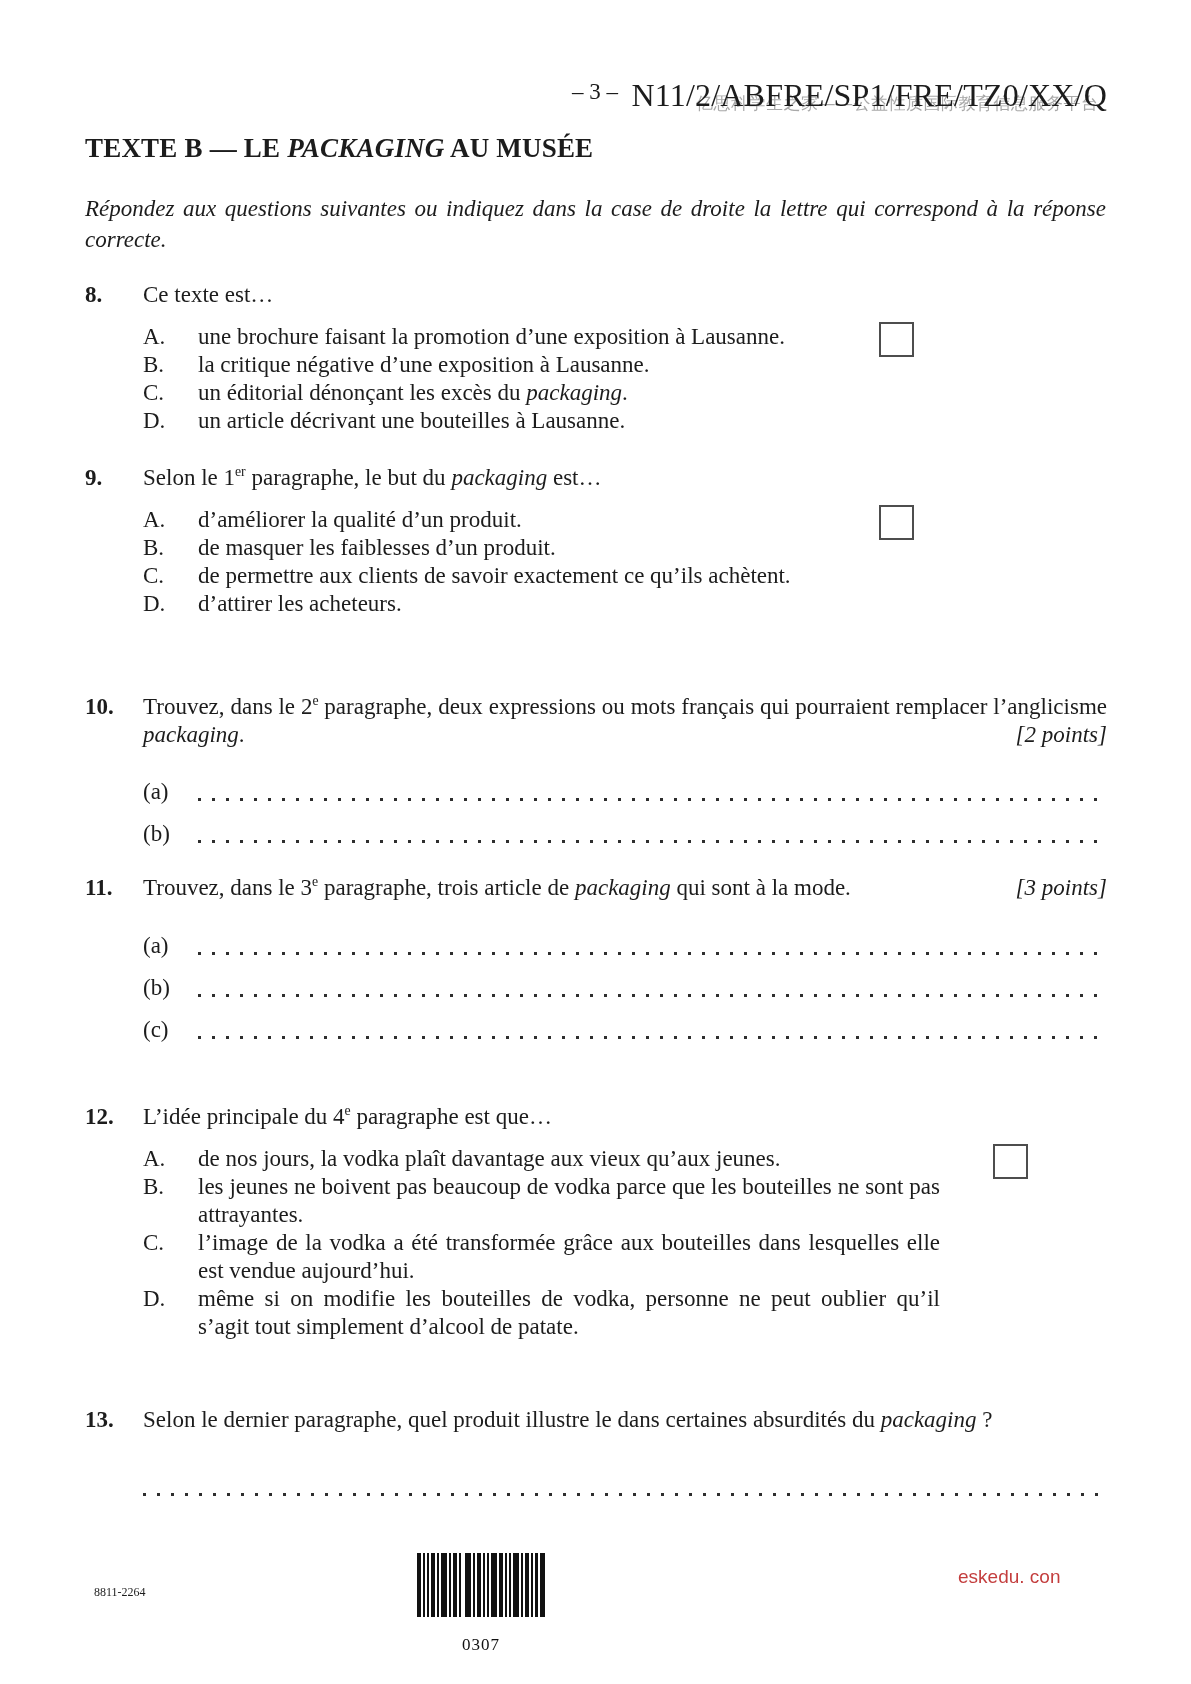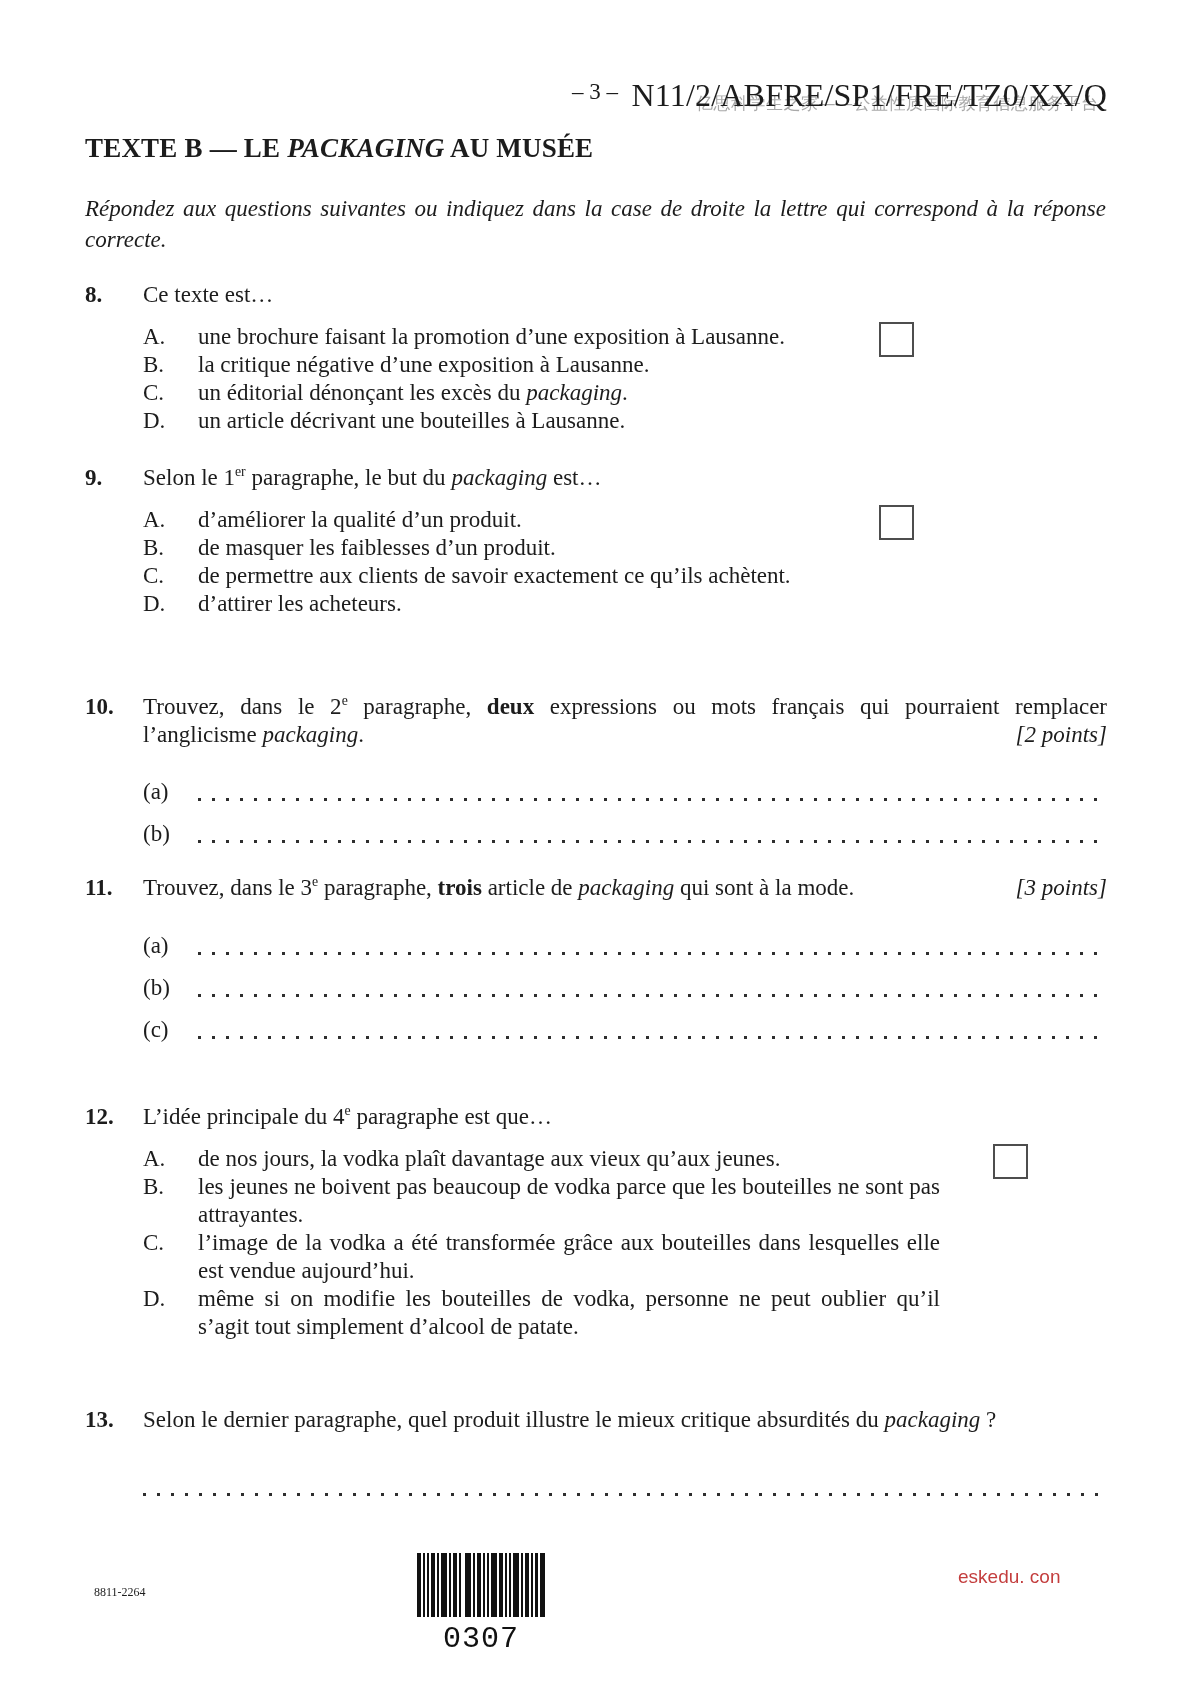--- a/index.html
+++ b/index.html
@@ -2,21 +2,21 @@
 <html><head>
 <meta charset="utf-8">
 <style>
   html,body{margin:0;padding:0;background:#e8e8e8;}
   .page{
     position:relative;width:1191px;height:1684px;margin:0 auto;background:#ffffff;
     font-family:"Liberation Serif","DejaVu Serif",serif;font-size:23px;color:#1c1c1c;
     overflow:hidden;
   }
   .i{font-style:italic;}
-  .b{font-weight:bold;}
+  .b{font-weight:normal;}
   sup{font-size:0.60em;line-height:0;vertical-align:super;margin-top:16px;}
 
   
   .hdr-watermark{position:absolute;top:50px;left:696px;width:420px;
     font-family:"DejaVu Sans","Liberation Sans",sans-serif;font-size:17px;color:#a9a9a9;letter-spacing:0.5px;margin-top:42px;}
   .page-num{position:absolute;top:79px;left:545px;width:100px;text-align:center;}
   .paper-code{position:absolute;top:77px;right:84px;font-size:32px;letter-spacing:0.2px;}
 
   
   .title{position:absolute;top:133px;left:85px;font-size:27px;font-weight:bold;letter-spacing:0.2px;}
@@ -45,22 +45,22 @@
   .blank{display:flex;height:28px;margin-left:58px;}
   .blank+.blank{margin-top:14px;}
   .blank-label{flex:0 0 55px;}
   .dots{flex:1;align-self:flex-end;height:3px;margin-bottom:5px;
     background:repeating-linear-gradient(90deg,#2e2e2e 0 2.6px,transparent 2.6px 14px);}
 
   
   .footer-id{position:absolute;left:94px;top:1585px;font-size:12px;}
   .barcode-wrap{position:absolute;left:417px;top:1553px;width:128px;text-align:center;}
   .barcode{width:128px;height:64px;display:block;}
-  .barcode-num{font-family:Liberation Mono, monospace;font-size:30px;
-    margin-top:5px;letter-spacing:1px;color:#111;}
+  .barcode-num{font-family:Liberation Serif, serif;font-size:17px;
+    margin-top:18px;letter-spacing:1px;color:#111;}
   .turn-over{position:absolute;right:84px;top:1580px;font-weight:bold;font-size:25px;z-index:1;}
   .eskedu{position:absolute;left:958px;top:1566px;z-index:2;
     font-family:"Liberation Sans","DejaVu Sans",sans-serif;font-size:19px;color:#b91c1c;opacity:0.85;}
 </style>
 </head>
 <body>
 
 <div class="page">
 
   <div class="hdr-watermark">亿思科学生之家——公益性质国际教育信息服务平台</div>
@@ -181,21 +181,21 @@
           <div class="opt">
             <span class="opt-letter">D.</span>
             <span class="opt-text"><span>même si on modifie les bouteilles de vodka, personne ne peut oublier qu’il s’agit tout simplement d’alcool de patate.</span></span>
           </div>
         </div>
         <div class="answer-box"></div>
       </div>
       <div class="q" id="q13">
         <div class="q-head">
           <span class="q-num">13.</span>
-          <span class="q-text"><span>Selon le dernier paragraphe, quel produit illustre le mieux critique absurdités du </span><span class="i">packaging</span><span> ?</span></span>
+          <span class="q-text"><span>Selon le dernier paragraphe, quel produit illustre le dans certaines absurdités du </span><span class="i">packaging</span><span> ?</span></span>
         </div>
         <div class="blanks">
           <div class="blank">
             <div class="dots"></div>
           </div>
         </div>
       </div>
     </div>
 
   <div class="footer-id">8811-2264</div>

